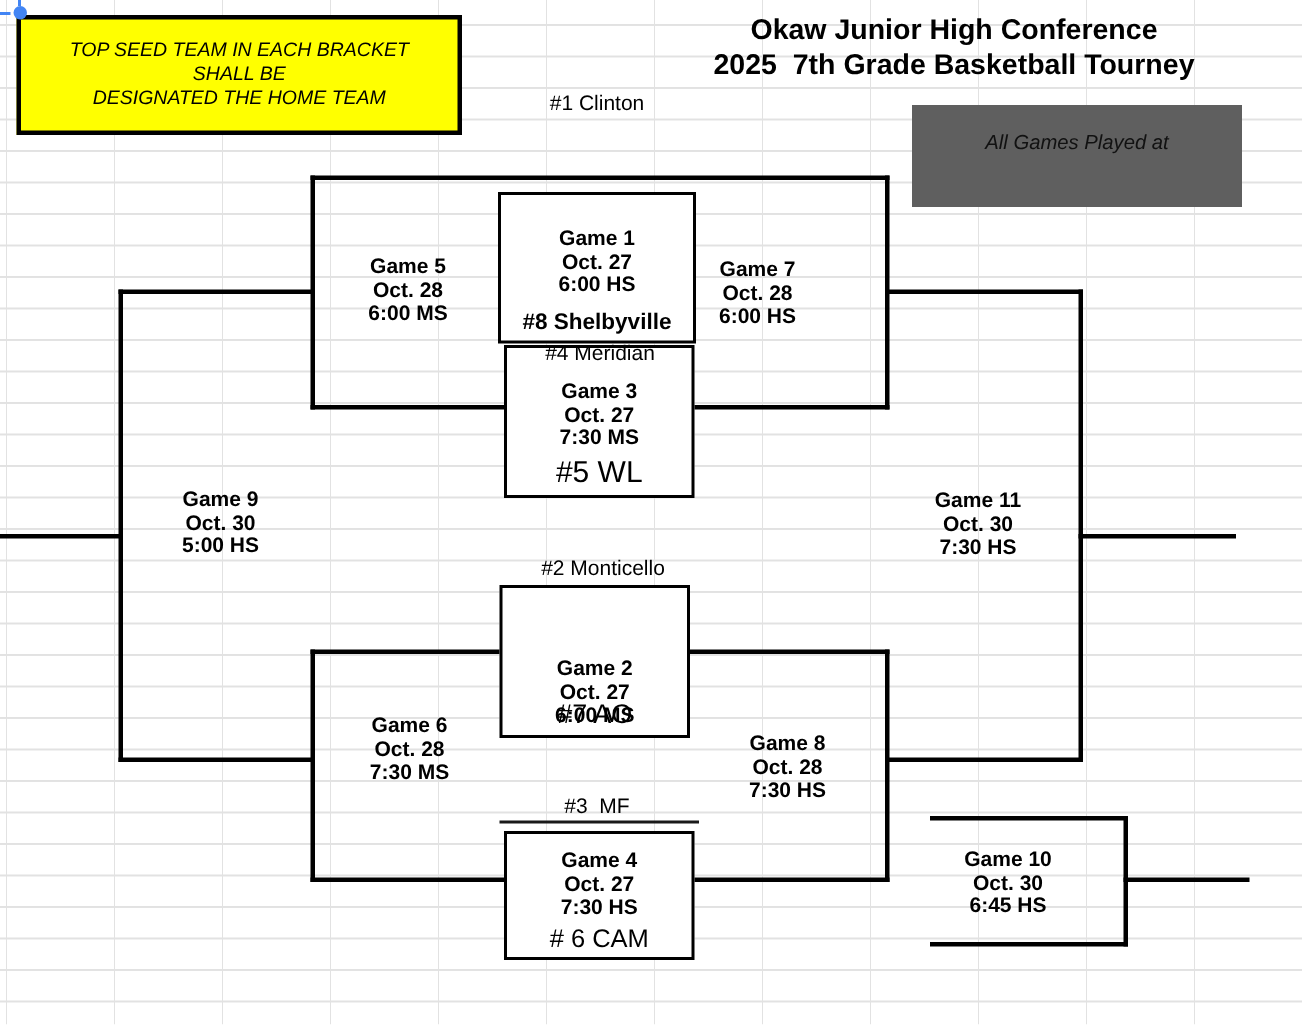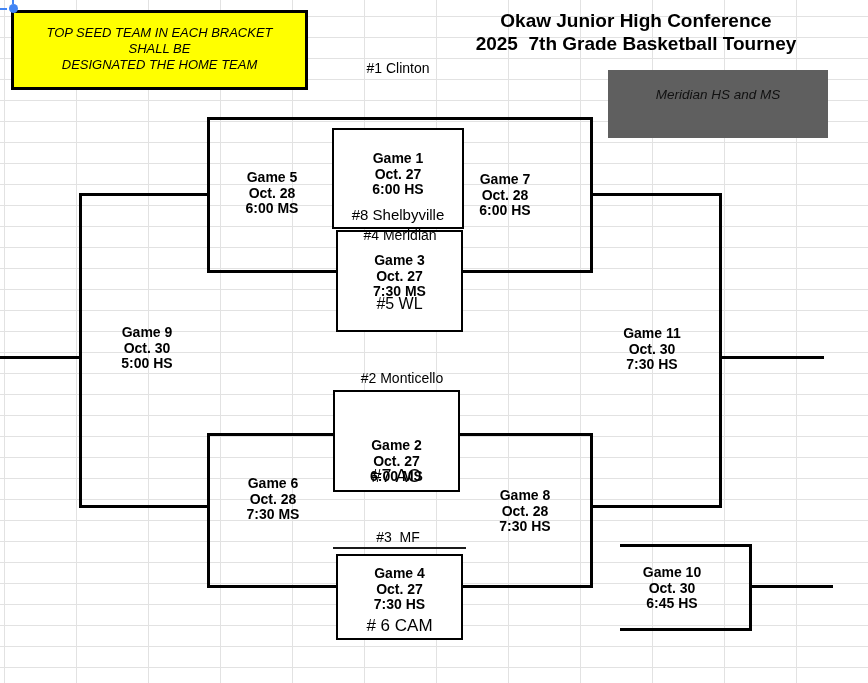--- a/index.html
+++ b/index.html
@@ -79,21 +79,21 @@
   <div data-bind="notes.home_team.1">SHALL BE</div>
   <div data-bind="notes.home_team.2">DESIGNATED THE HOME TEAM</div>
 </div>
 
 <div class="title">
   <div data-bind="header.title_line1">Okaw Junior High Conference</div>
   <div data-bind="header.title_line2">2025  7th Grade Basketball Tourney</div>
 </div>
 
 <div class="note-gray">
-  <div data-bind="notes.location.1">Meridian HS and MS</div>
+  <div data-bind="notes.location.0">All Games Played at</div>
 </div>
 
 <div class="hl" style="left:207px;top:117px;width:386px;"></div>
 <div class="hl" style="left:207px;top:270px;width:386px;"></div>
 <div class="hl" style="left:207px;top:433px;width:386px;"></div>
 <div class="hl" style="left:207px;top:585px;width:386px;"></div>
 
 <div class="vl" style="left:207px;top:117px;height:156px;"></div>
 <div class="vl" style="left:207px;top:433px;height:155px;"></div>
 <div class="vl" style="left:590px;top:117px;height:156px;"></div>
@@ -116,30 +116,30 @@
 <div class="hl" style="left:749px;top:585px;width:84px;"></div>
 
 <div class="thinline" style="left:333px;top:547px;width:133px;"></div>
 
 <div class="mbox" style="left:332px;top:84px;width:128px;height:97px;margin-top:44px;">
   <div class="ginfo inbox" style="top:21px;">
     <div data-bind="games.g1.name">Game 1</div>
     <div data-bind="games.g1.date">Oct. 27</div>
     <div data-bind="games.g1.time">6:00 HS</div>
   </div>
-  <div class="seed-in" style="bottom:4px;font-size:15px;" data-bind="games.g1.bottom_seed">#8 Shelbyville</div>
+  <div class="seed-in" style="bottom:4px;font-size:15px;font-weight:bold;" data-bind="games.g1.bottom_seed">#8 Shelbyville</div>
 </div>
 
 <div class="mbox" style="left:336px;top:230px;width:123px;height:98px;">
   <div class="ginfo inbox" style="top:21px;">
     <div data-bind="games.g3.name">Game 3</div>
     <div data-bind="games.g3.date">Oct. 27</div>
     <div data-bind="games.g3.time">7:30 MS</div>
   </div>
-  <div class="seed-in" style="bottom:17px;font-size:16px;" data-bind="games.g3.bottom_seed">#5 WL</div>
+  <div class="seed-in" style="bottom:3px;font-size:20px;" data-bind="games.g3.bottom_seed">#5 WL</div>
 </div>
 
 <div class="mbox" style="left:333px;top:390px;width:123px;height:98px;">
   <div class="ginfo inbox" style="top:18px;margin-top:28px;">
     <div data-bind="games.g2.name">Game 2</div>
     <div data-bind="games.g2.date">Oct. 27</div>
     <div data-bind="games.g2.time">6:00 MS</div>
   </div>
   <div class="seed-in" style="bottom:3px;font-size:18px;" data-bind="games.g2.bottom_seed">#7 AO</div>
 </div>

